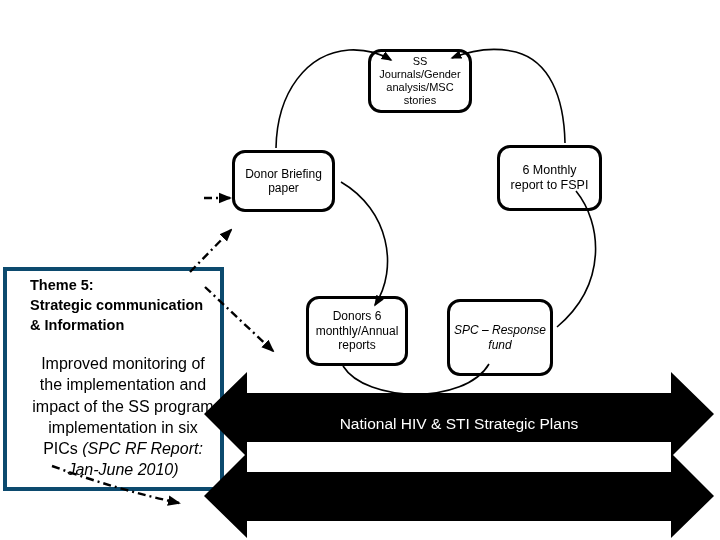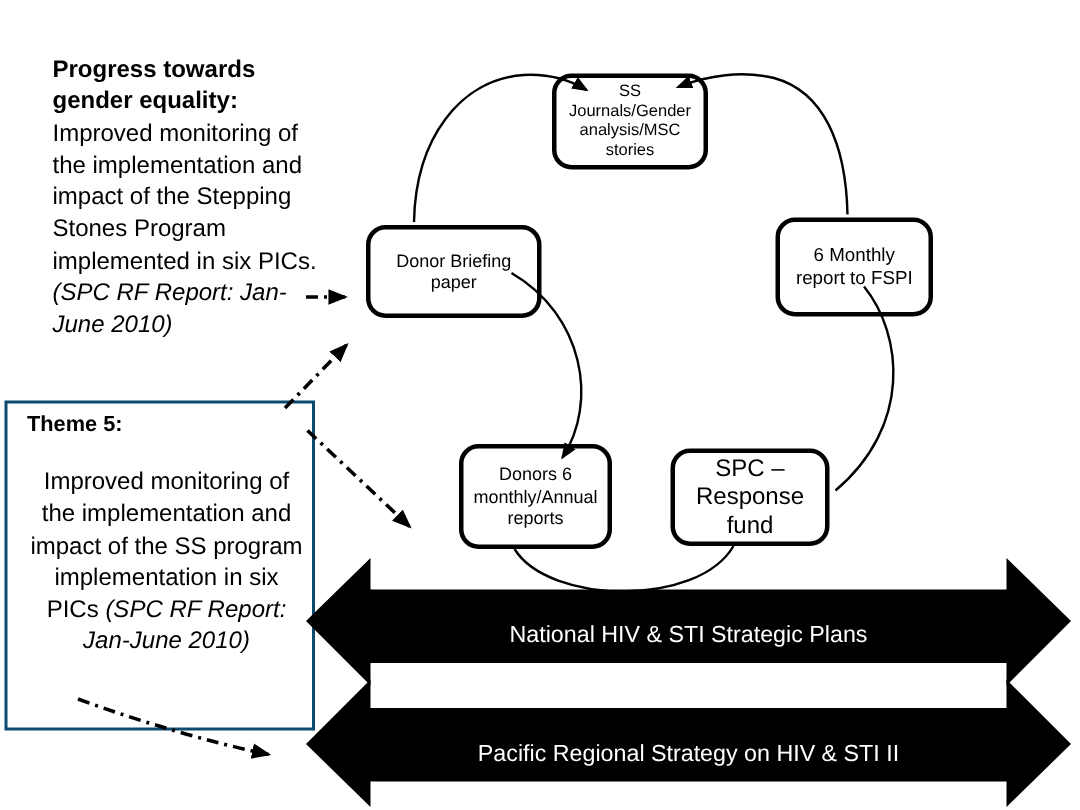--- a/index.html
+++ b/index.html
@@ -10,58 +10,56 @@
   
   .intro{
     position:absolute;left:35px;top:36px;width:183px;
     font-size:16px;line-height:1.33;text-align:left;
   }
   .b{font-weight:bold;}
   .i{font-style:italic;}
   
   .theme-box{
     position:absolute;left:3px;top:267px;width:186px;height:212px;
-    border:2px solid #0c4a6e;background:#fff;padding:4px 4px 0 13px;
+    border:4px solid #0c4a6e;background:#fff;padding:4px 4px 0 23px;
   }
   .theme-head{font-size:14.5px;font-weight:bold;line-height:1.38;text-align:left;}
   .theme-body{font-size:16px;line-height:1.33;text-align:center;margin-top:18px;}
   
   .cbox{
     position:absolute;background:#fff;border:3px solid #000;border-radius:13px;
     display:flex;align-items:center;justify-content:center;text-align:center;
     white-space:pre-line;line-height:1.2;box-sizing:border-box;
   }
   #ss-box    {left:368px;top:49px; width:104px;height:64px;font-size:11px;justify-content:center;}
-  #donor-box {left:244px;top:150px;width:117px;height:62px;font-size:12px;}
-  #fspi-box  {left:497px;top:145px;width:105px;height:66px;font-size:12.5px;margin-left:20px;}
+  #donor-box {left:232px;top:150px;width:103px;height:62px;font-size:12px;}
+  #fspi-box  {left:497px;top:145px;width:105px;height:66px;font-size:12.5px;}
   #donors-box{left:288px;top:296px;width:102px;height:70px;font-size:12px;margin-left:18px;}
-  #spc-box   {left:447px;top:299px;width:106px;height:65px;font-size:16px;}
+  #spc-box   {left:447px;top:299px;width:106px;height:77px;font-size:12px;font-style:italic;}
   
   #overlay{position:absolute;left:0;top:0;width:720px;height:540px;pointer-events:none;z-index:5;}
   
   .banner-label{
     position:absolute;left:204px;width:510px;height:60px;z-index:6;
     display:flex;align-items:center;justify-content:center;
     color:#fff;font-size:15.5px;
   }
   #banner1-label{top:394px;}
   #banner2-label{top:473px;}
 </style>
 </head>
 <body>
 
 <div id="slide">
 
-  <div class="intro">
-    <span class="b">Progress towards gender equality:</span><span> Improved monitoring of the implementation and impact of the Stepping Stones Program implemented in six PICs. </span><span class="i">(SPC RF Report: Jan-June 2010)</span>
-  </div>
 
   <div class="theme-box">
     <div class="theme-head">
       <div>Theme 5:</div>
+      <div>Strategic communication &amp; Information</div>
     </div>
     <div class="theme-body">
       <span>Improved monitoring of the implementation and impact of the SS program implementation in six PICs </span><span class="i">(SPC RF Report: Jan-June 2010)</span>
     </div>
   </div>
 
   <div id="ss-box" class="cbox">
     <span>SS
 Journals/Gender
 analysis/MSC
@@ -105,15 +103,14 @@
     <path d="M 341,182 C 389,210 399,268 375,305" fill="none" stroke="#000" stroke-width="1.6" marker-end="url(#ah-s)"></path>
     <path d="M 576,191 C 602,223 608,284 557,327" fill="none" stroke="#000" stroke-width="1.6"></path>
 
     <path d="M 204,198 L 230,198" fill="none" stroke="#000" stroke-width="2.4" stroke-dasharray="8 4 2 4" marker-end="url(#ah-d)"></path>
     <path d="M 190,272 L 231,230" fill="none" stroke="#000" stroke-width="2.4" stroke-dasharray="8 4 2 4" marker-end="url(#ah-d)"></path>
     <path d="M 205,287 L 273,351" fill="none" stroke="#000" stroke-width="2.4" stroke-dasharray="8 4 2 4" marker-end="url(#ah-d)"></path>
     <path d="M 52,466 Q 118,490 179,503" fill="none" stroke="#000" stroke-width="2.4" stroke-dasharray="8 4 2 4" marker-end="url(#ah-d)"></path>
   </svg>
 
   <div id="banner1-label" class="banner-label">National HIV &amp; STI Strategic Plans</div>
-  <div id="banner2-label" class="banner-label">Pacific Regional Strategy on HIV &amp; STI II</div>
 
 </div>
 
 </body></html>

